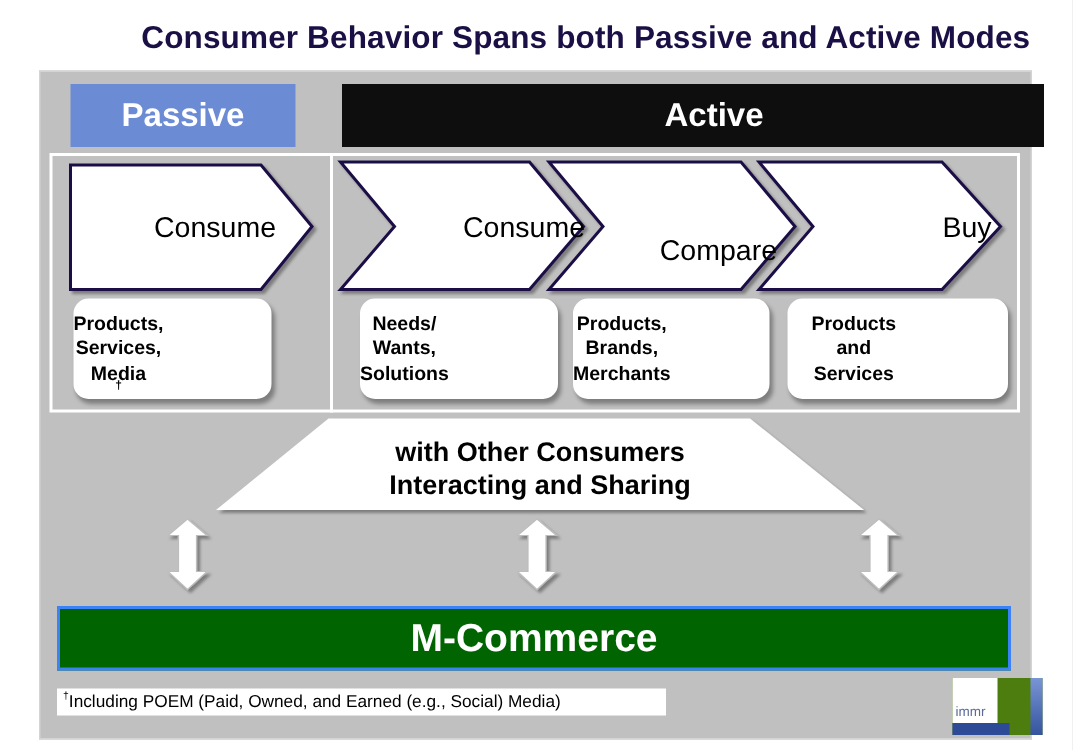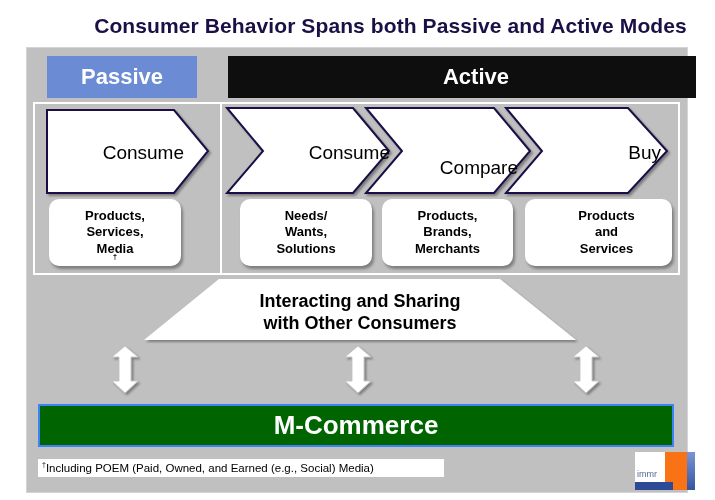--- a/index.html
+++ b/index.html
@@ -6,28 +6,28 @@
   body{width:715px;height:500px;position:relative;overflow:hidden;font-family:"Liberation Sans",sans-serif;}
   .title{position:absolute;left:0;top:14px;width:715px;text-align:center;font-weight:bold;font-size:21px;color:#1b1046;letter-spacing:0.1px;padding-left:33px;}
   .panel{position:absolute;left:26px;top:47px;width:662px;height:446px;background:#c0c0c0;border:1px solid #d4d4d4;box-sizing:border-box;}
   .mode{position:absolute;top:56px;height:42px;display:flex;align-items:center;justify-content:center;color:#fff;font-weight:bold;font-size:22px;}
   .mode.passive{left:47px;width:150px;background:#6c8bd5;}
   .mode.active{left:228px;width:440px;background:#0e0e0e;padding-left:28px;}
   .frame{position:absolute;left:33px;top:102px;width:647px;height:173px;border:2px solid #ffffff;box-sizing:border-box;}
   .frame-divider{position:absolute;left:220px;top:102px;width:2px;height:173px;background:#ffffff;}
   svg.shapes{position:absolute;left:0;top:0;width:715px;height:500px;}
   .chev-label{position:absolute;top:140px;height:26px;font-weight:normal;font-size:19px;color:#000;text-align:right;line-height:26px;}
-  .card{position:absolute;top:199px;height:67px;background:#ffffff;border-radius:10px;box-shadow:2px 3px 3px rgba(0,0,0,0.35);display:flex;align-items:center;justify-content:center;text-align:center;font-weight:bold;font-size:13px;line-height:16.5px;color:#000;}
+  .card{position:absolute;top:199px;height:67px;background:#ffffff;border-radius:10px;box-shadow:2px 3px 3px rgba(0,0,0,0.35);display:flex;align-items:center;text-align:center;font-weight:bold;font-size:13px;line-height:16.5px;color:#000;}
   .card span{display:block;}
   .sup{font-size:8px;vertical-align:super;line-height:0;}
   .share-text{position:absolute;left:200px;top:290px;width:320px;text-align:center;font-weight:bold;font-size:18px;line-height:22px;color:#000;}
   .mcom{position:absolute;left:38px;top:404px;width:636px;height:43px;background:#006400;border:2px solid #3b82f6;box-sizing:border-box;display:flex;align-items:center;justify-content:center;color:#fff;font-weight:bold;font-size:26px;}
   .foot{position:absolute;left:38px;top:459px;width:406px;height:18px;background:#fff;font-size:11.5px;line-height:18px;color:#000;padding-left:4px;box-sizing:border-box;white-space:nowrap;}
   .foot .sup{font-size:7px;}
-  .logo{position:absolute;left:635px;top:452px;width:60px;height:38px;background:#f97316;}
+  .logo{position:absolute;left:635px;top:452px;width:60px;height:38px;background:#4d7c0f;}
   .logo-inner{position:absolute;left:0;top:0;width:30px;height:30px;background:#ffffff;font-size:9px;color:#5a6a9a;display:flex;align-items:flex-end;padding:0 0 3px 2px;box-sizing:border-box;}
   .logo-shade{position:absolute;right:0;top:0;width:8px;height:38px;background:linear-gradient(#7a95d6,#35549e);}
   .logo-bot{position:absolute;left:0;bottom:0;width:38px;height:8px;background:#2c4a95;}
 </style>
 </head>
 <body>
 
 <div class="title">Consumer Behavior Spans both Passive and Active Modes</div>
 
 <div class="panel"></div>
@@ -97,22 +97,22 @@
 </div>
 <div class="card" style="left:525px;width:131px;padding-left:16px;">
   <div>
     <span>Products</span>
     <span>and</span>
     <span>Services</span>
   </div>
 </div>
 
 <div class="share-text">
+  <div>with Other Consumers</div>
   <div>Interacting and Sharing</div>
-  <div>with Other Consumers</div>
 </div>
 
 <div class="mcom">M-Commerce</div>
 
 <div class="foot"><span class="sup">†</span><span>Including  POEM (Paid, Owned, and Earned (e.g., Social) Media)</span></div>
 
 <div class="logo">
   <div class="logo-shade"></div>
   <div class="logo-bot"></div>
   <div class="logo-inner">immr</div>

